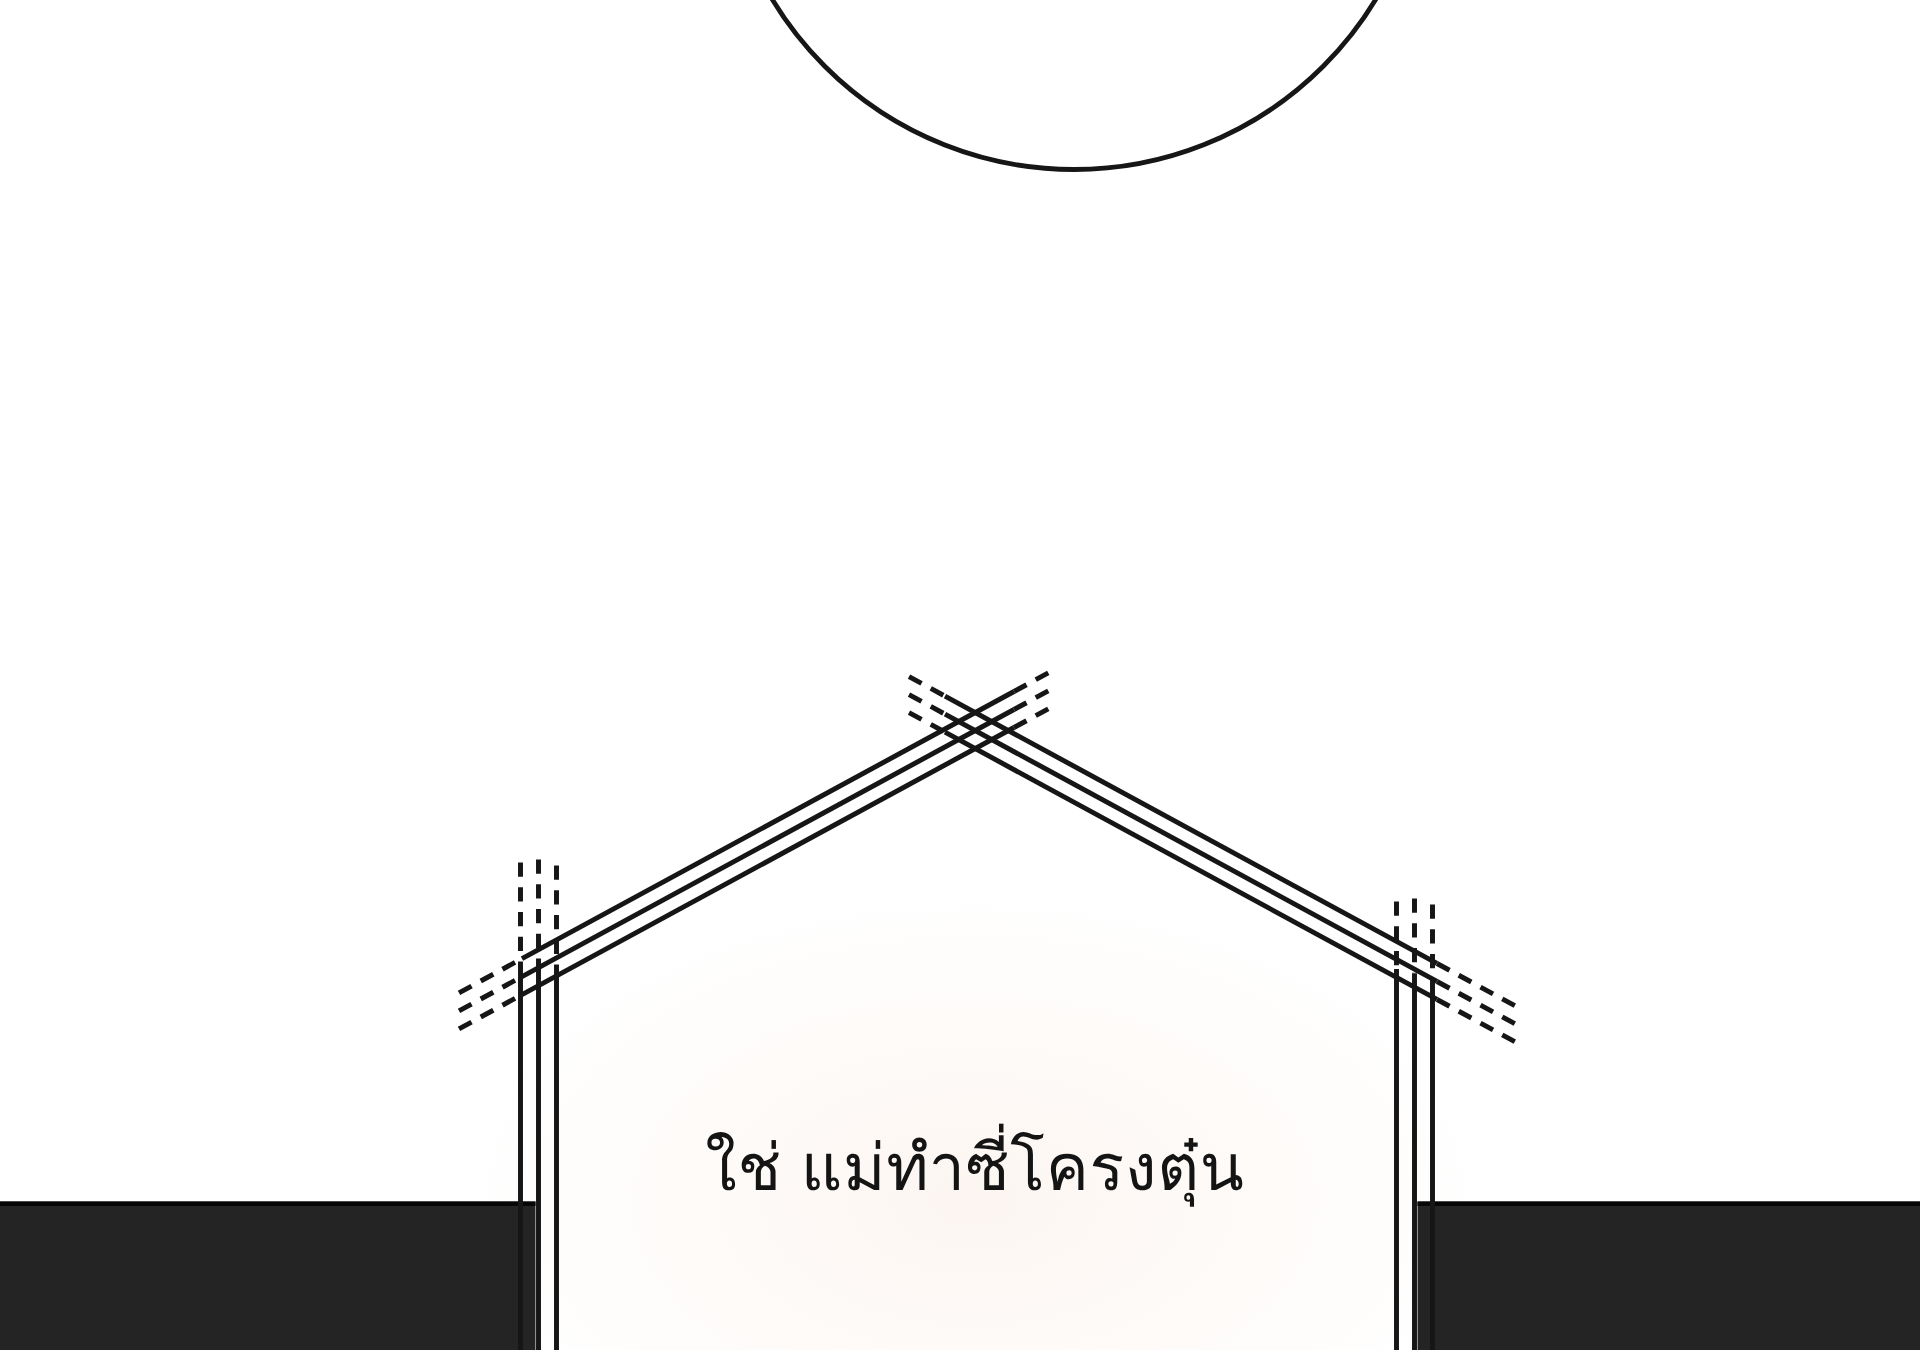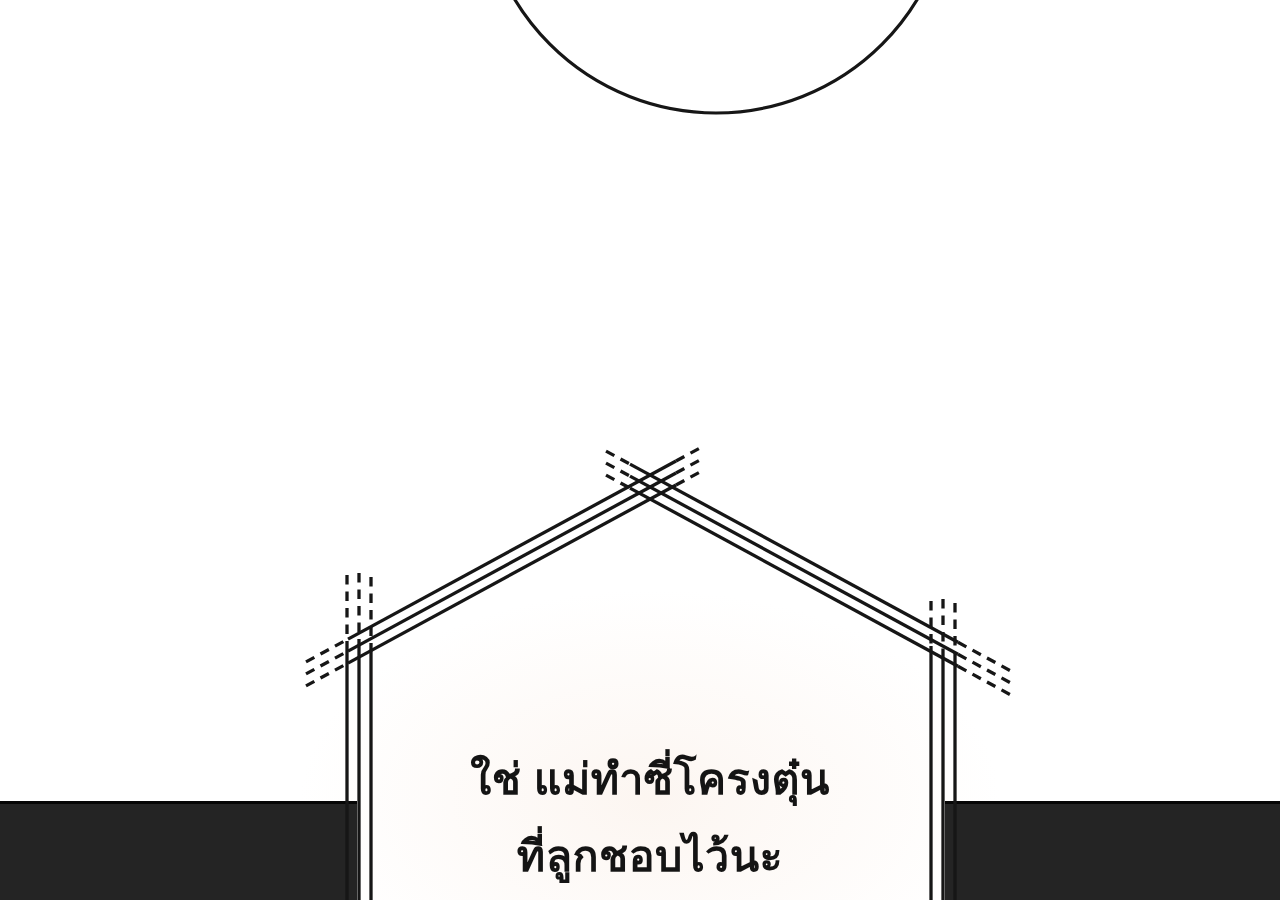--- a/index.html
+++ b/index.html
@@ -27,21 +27,21 @@
     stroke-dasharray: 9.5 7;
   }
   .dialogue {
     position: absolute;
     left: 300px;
     top: 741px;
     width: 700px;
     text-align: center;
     color: #141414;
     font-size: 43px;
-    font-weight: 700;
+    font-weight: 400;
     letter-spacing: 0.5px;
     line-height: 1.78;
     white-space: nowrap;
   }
   .dialogue .line {
     display: block;
   }
 </style>
 </head>
 <body>
@@ -115,16 +115,15 @@
         <line class="dash" x1="943" y1="599" x2="943" y2="649"></line>
         <line x1="943" y1="649" x2="943" y2="902"></line>
         <line class="dash" x1="955" y1="603" x2="955" y2="652"></line>
         <line x1="955" y1="652" x2="955" y2="902"></line>
       </g>
     </g>
   </svg>
 
   <div class="dialogue">
     <span class="line">ใช่ แม่ทำซี่โครงตุ๋น</span>
-    <span class="line">ที่ลูกชอบไว้นะ</span>
   </div>
 
 </div>
 
 </body></html>

